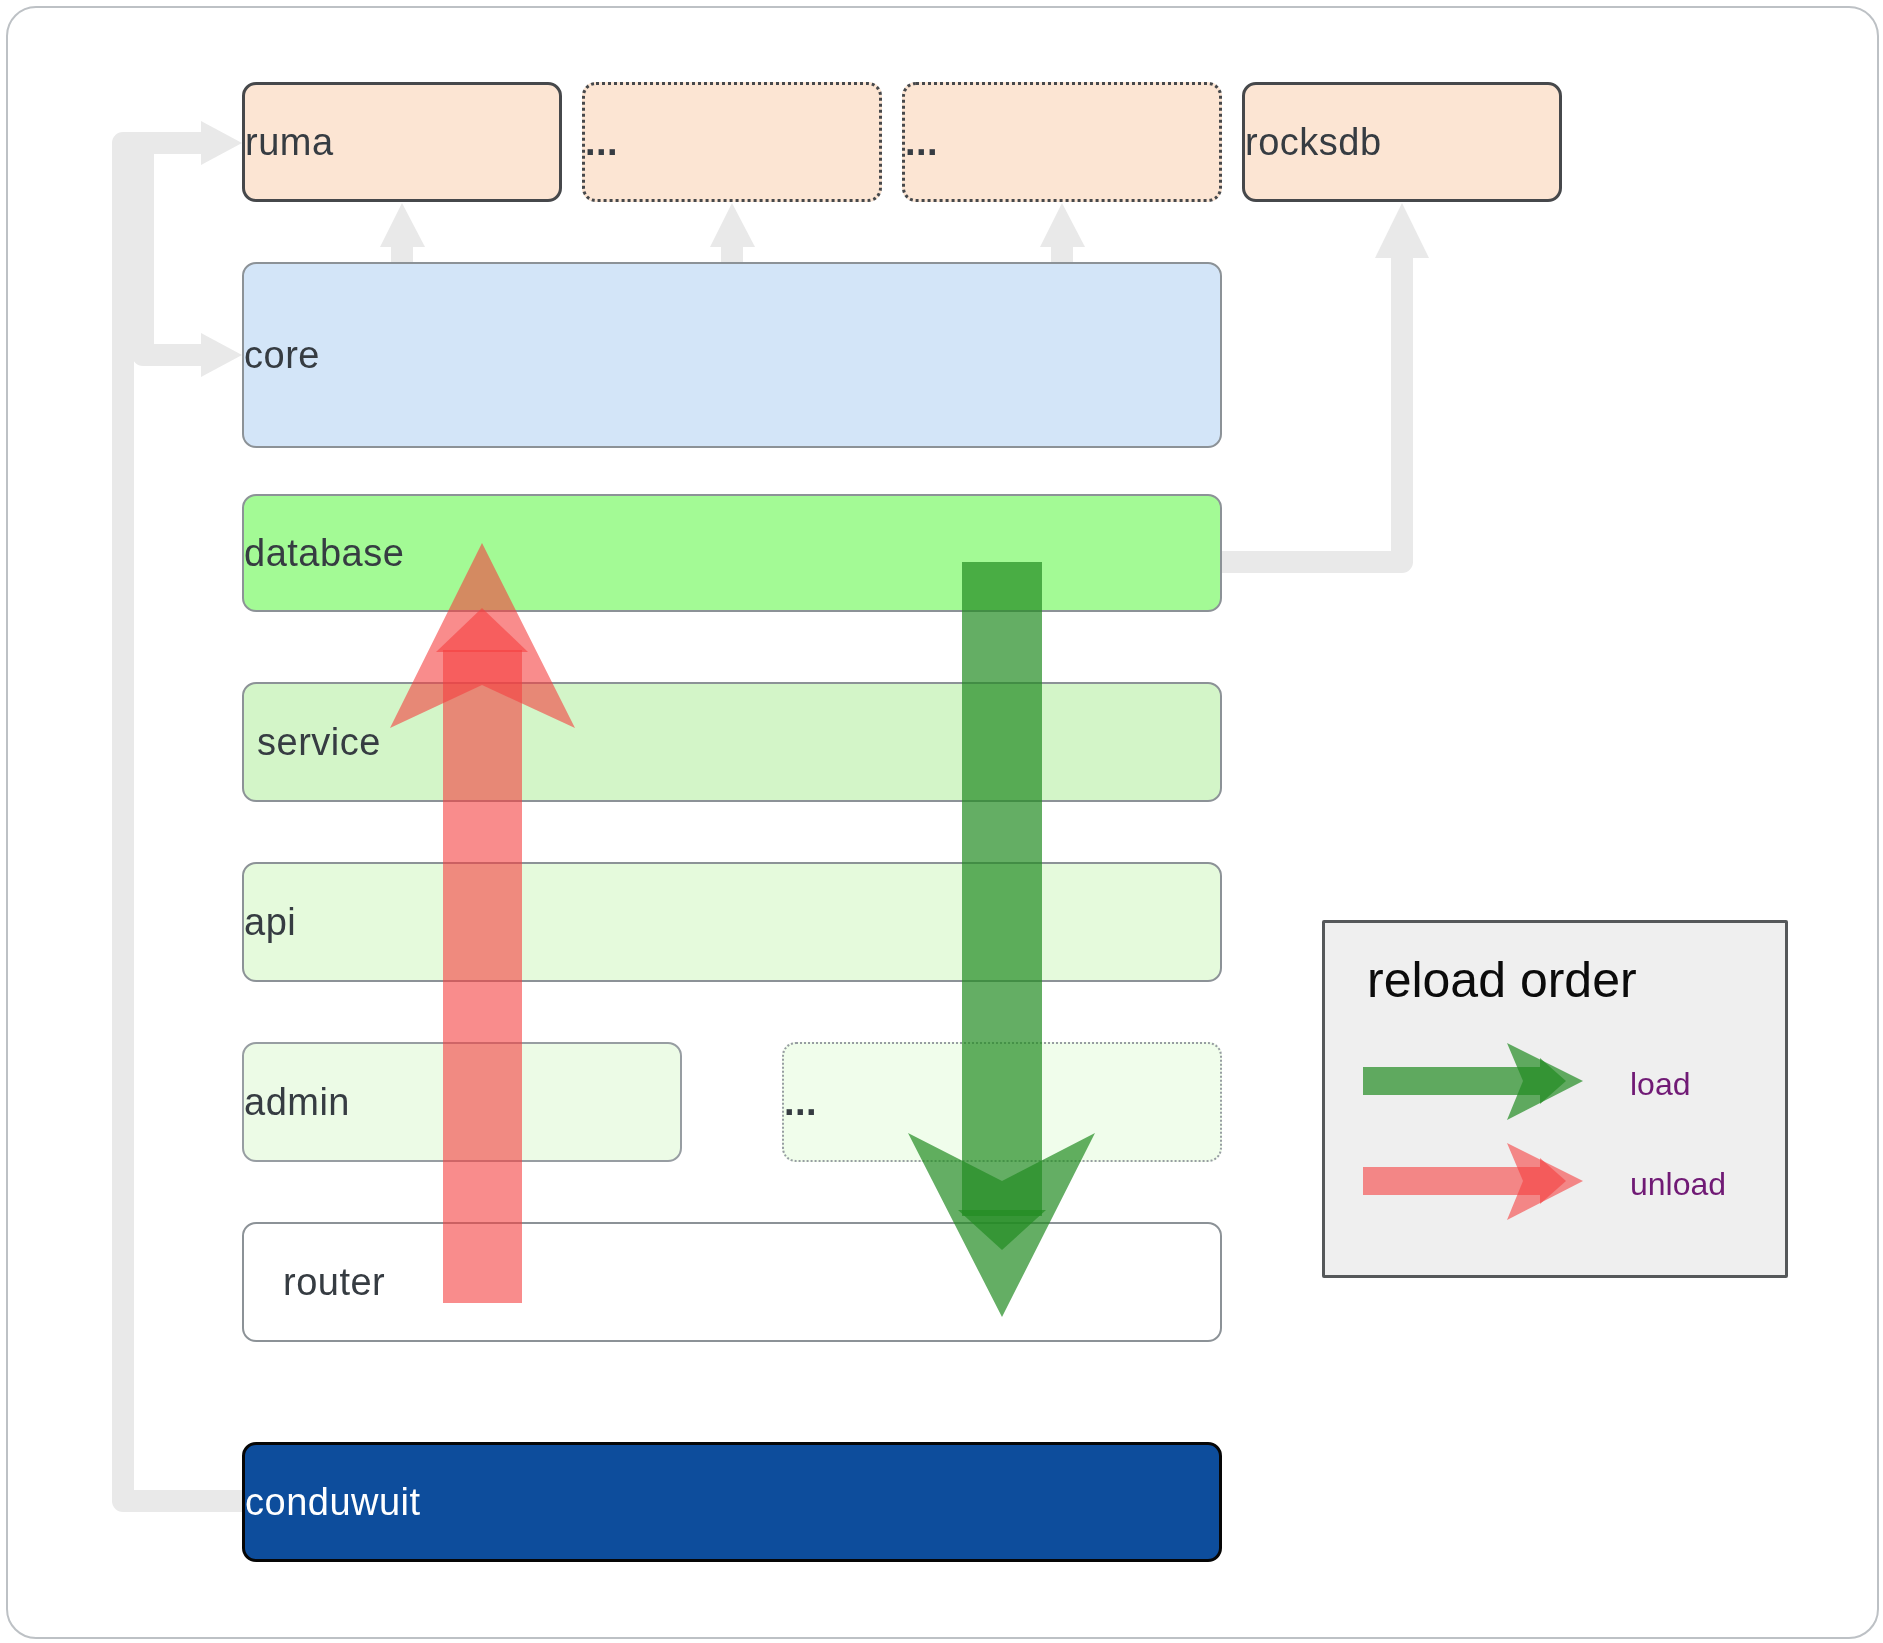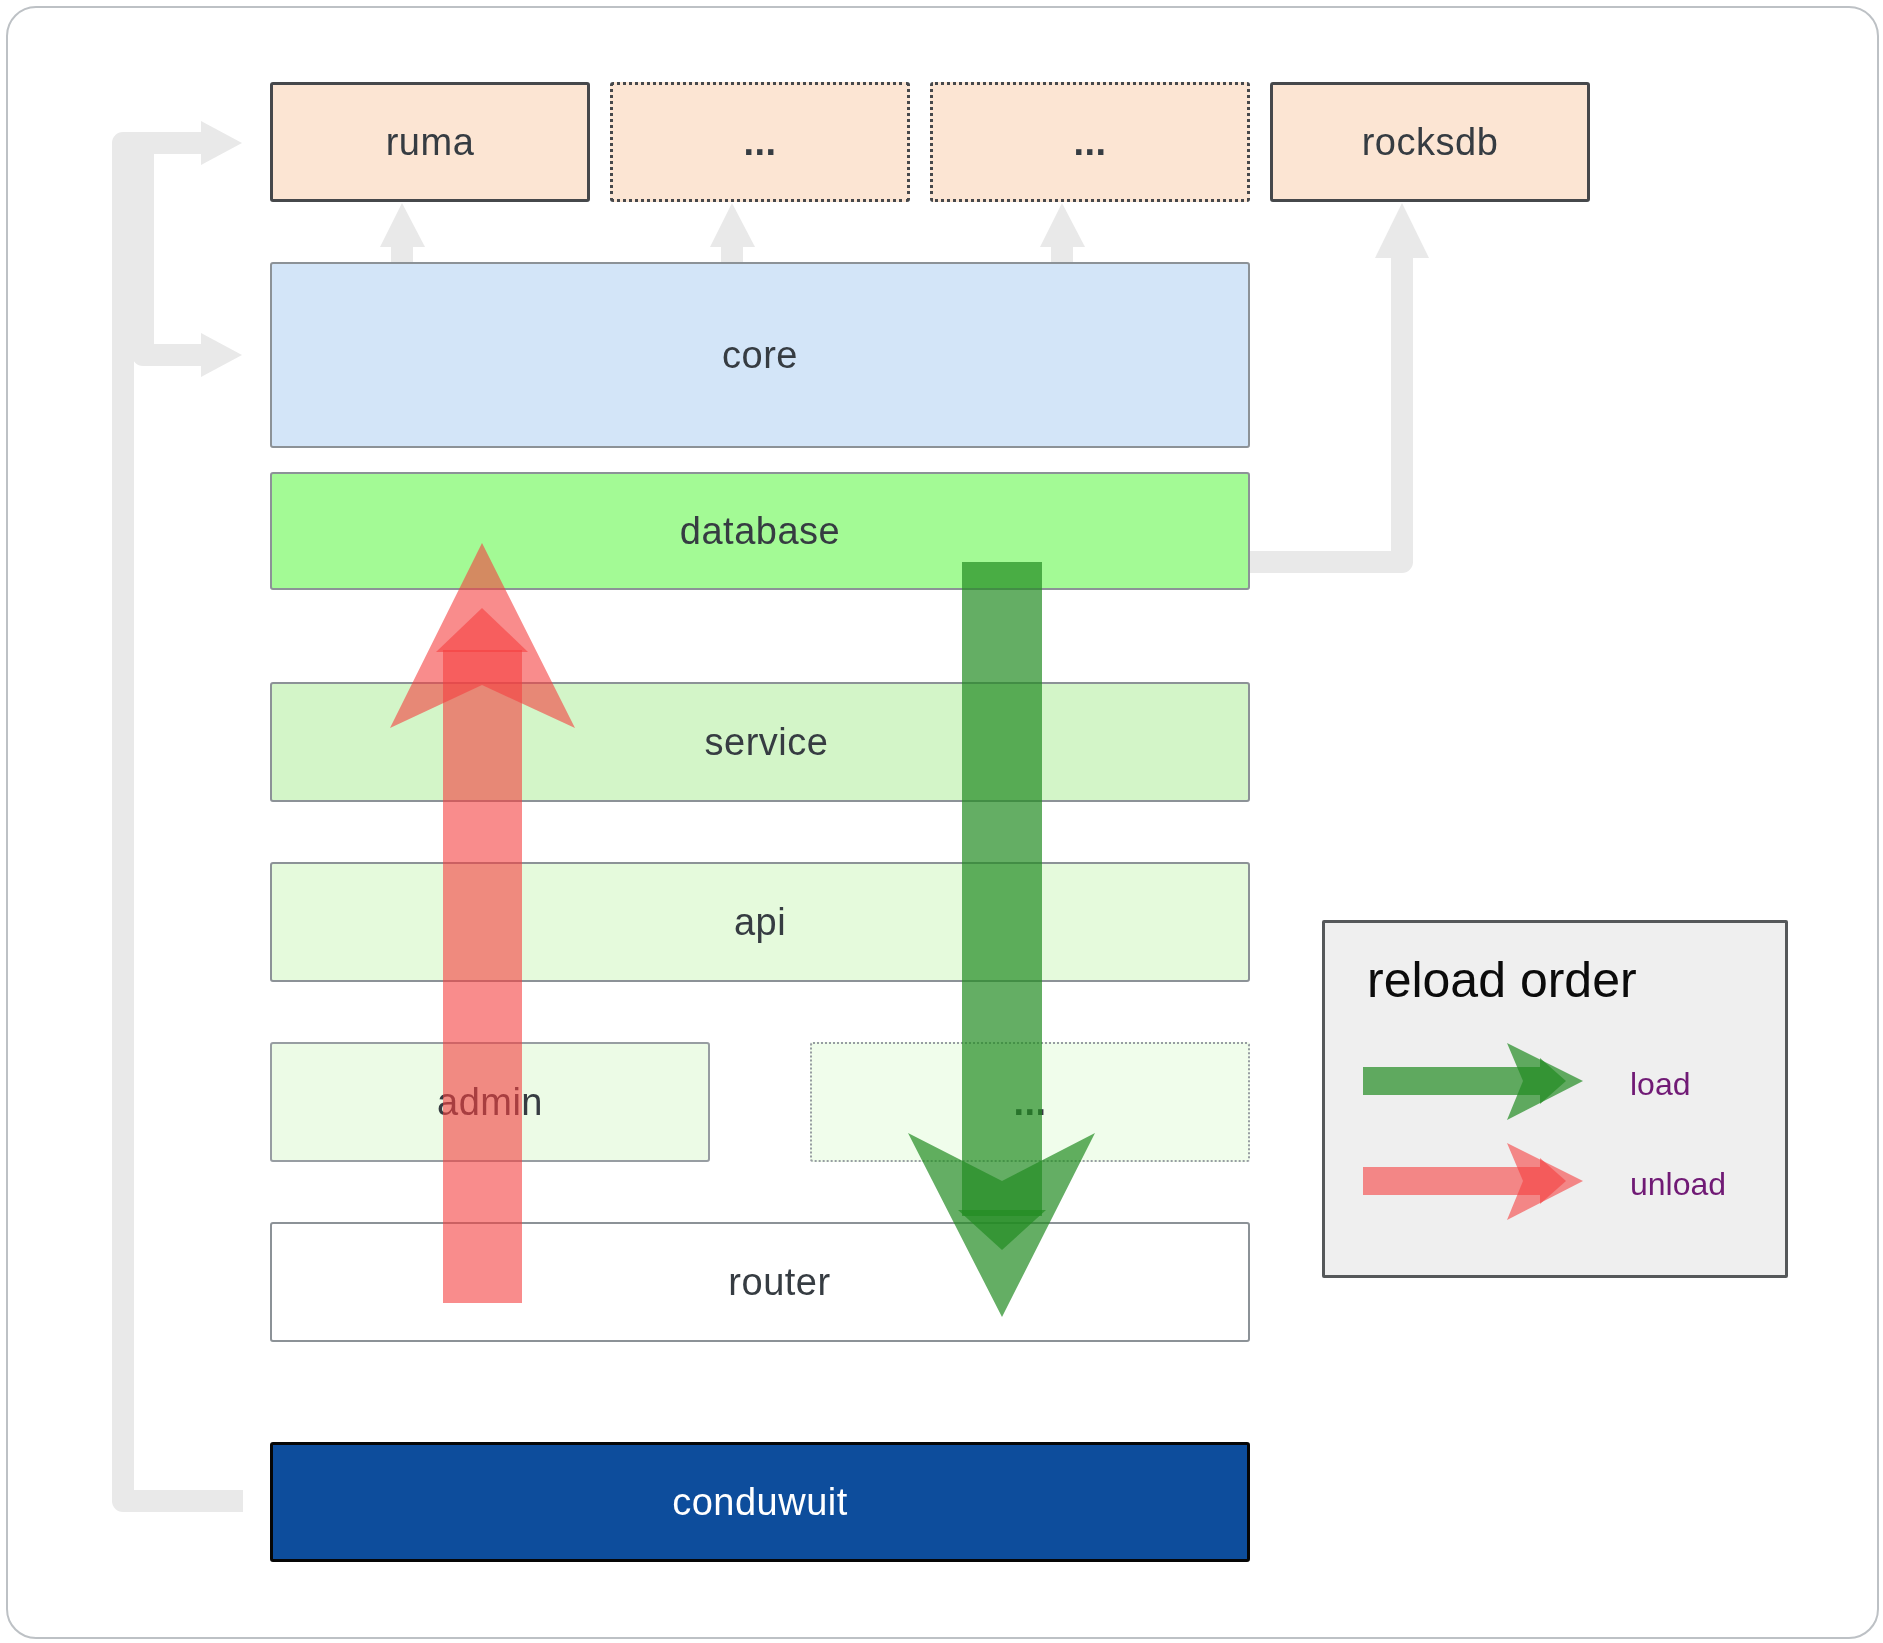--- a/index.html
+++ b/index.html
@@ -6,44 +6,44 @@
   .canvas {
     position:relative; width:1883px; height:1643px;
     font-family:"Liberation Sans", sans-serif; overflow:hidden; background:#ffffff;
   }
   .frame {
     position:absolute; left:6px; top:6px; width:1869px; height:1629px;
     border:2px solid #bdc1c5; border-radius:30px;
   }
   svg.layer { position:absolute; left:0; top:0; pointer-events:none; }
   .node {
-    position:absolute; box-sizing:border-box; border-radius:3px;
-    display:flex; align-items:center; justify-content:center;
-    font-size:38px; color:#363c42; letter-spacing:0.5px;margin-left:28px;
+    position:absolute; box-sizing:border-box; border-radius:14px;
+    display:flex; align-items:center; 
+    font-size:38px; color:#363c42; letter-spacing:0.5px;
   }
   
   .peach  { background:#fce5d3; border:3px solid #46484b; }
   .peach.dotted { border:3px dotted #46484b; }
   
   .core      { background:#d3e5f8; border:2px solid #8c9297; }
   .database  { background:#a3fa95; border:2px solid #8c9297; }
   .service   { background:#d3f5c8; border:2px solid #8c9297; }
   .api       { background:#e5fadc; border:2px solid #8c9297; }
   .admin     { background:#ecfbe6; border:2px solid #979da2; }
   .dotmod    { background:#f0fdeb; border:2px dotted #979da2; }
   .router    { background:#ffffff; border:2px solid #8c9297;padding-left:39px; }
   .conduwuit { background:#0d4d9c; border:3px solid #060606; color:#ffffff; font-weight:normal; }
   .dots { font-weight:bold; }
   
   .n-ruma      { left:242px;  top:82px;   width:320px; height:120px; }
   .n-module-a  { left:582px;  top:82px;   width:300px; height:120px; }
   .n-module-b  { left:902px;  top:82px;   width:320px; height:120px; }
   .n-rocksdb   { left:1242px; top:82px;   width:320px; height:120px; }
   .n-core      { left:242px;  top:262px;  width:980px; height:186px; }
-  .n-database  { left:242px;  top:472px;  width:980px; height:118px; }
+  .n-database  { left:242px;  top:494px;  width:980px; height:118px; }
   .n-service   { left:242px;  top:682px;  width:980px; height:120px;padding-left:13px; }
   .n-api       { left:242px;  top:862px;  width:980px; height:120px; }
   .n-admin     { left:242px;  top:1042px; width:440px; height:120px; }
   .n-module-c  { left:782px;  top:1042px; width:440px; height:120px; }
   .n-router    { left:242px;  top:1222px; width:980px; height:120px; }
   .n-conduwuit { left:242px;  top:1442px; width:980px; height:120px; }
   
   .legend {
     position:absolute; left:1322px; top:920px; width:466px; height:358px;
     box-sizing:border-box; background:#efefef; border:3px solid #55585a; border-radius:2px;

